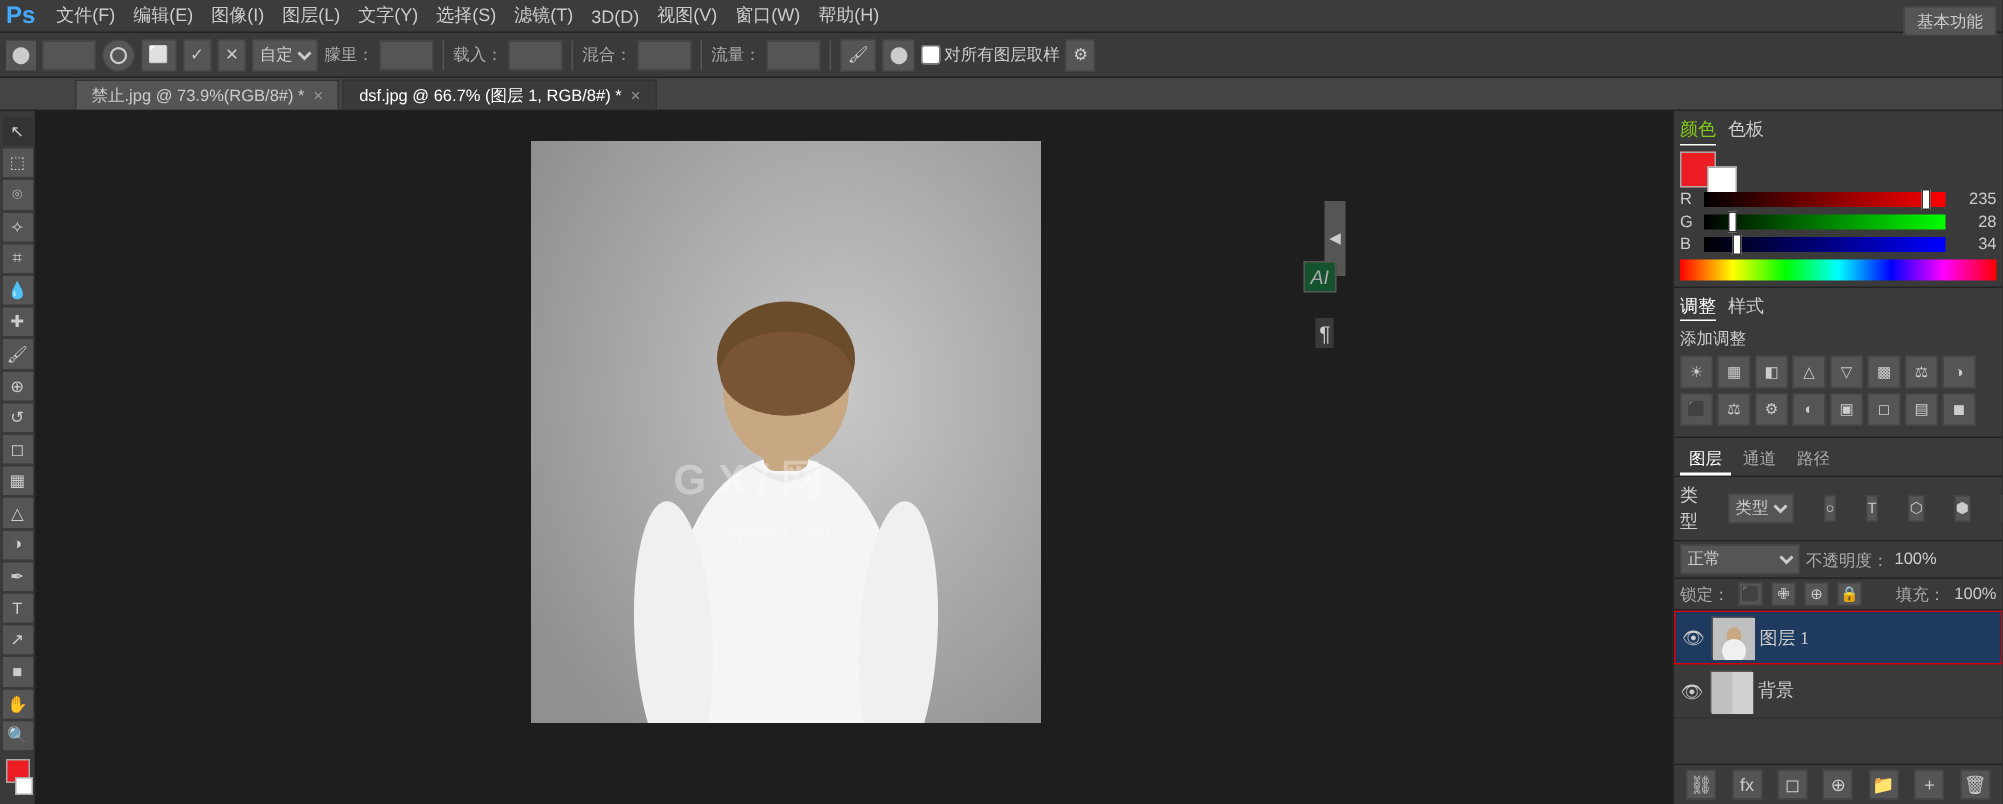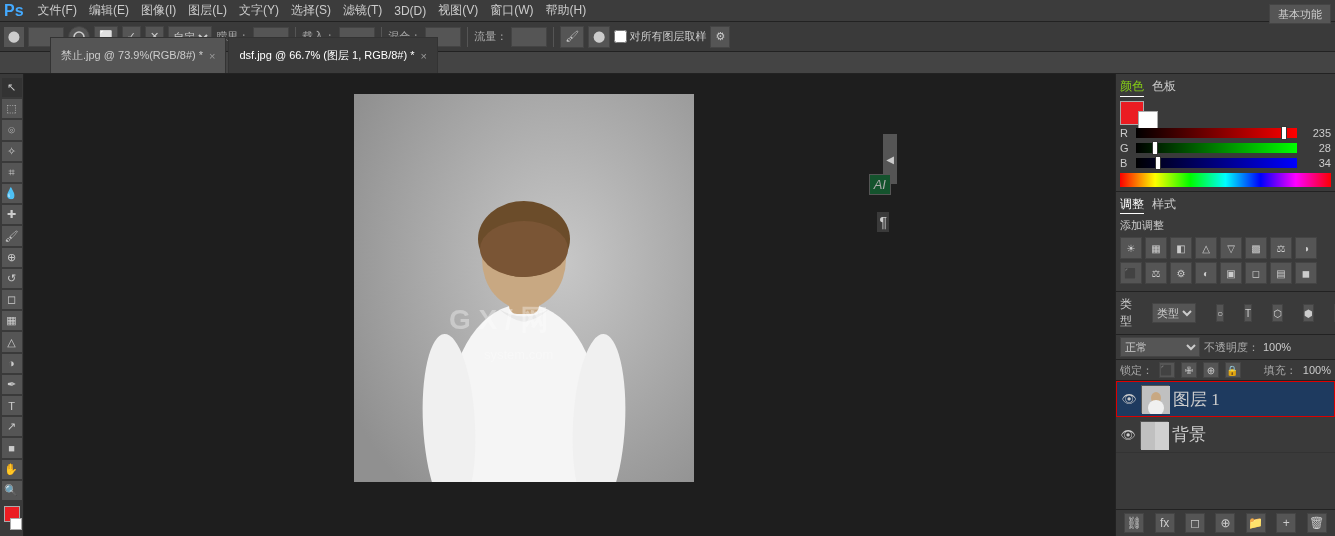--- a/index.html
+++ b/index.html
@@ -15,21 +15,21 @@
     #options-bar .opt-btn { background: #555; border: 1px solid #444; color: #ccc; padding: 1px 4px; font-size: 11px; cursor: pointer; height: 22px; }
     #options-bar .opt-input { background: #555; border: 1px solid #444; color: #ccc; width: 36px; height: 20px; font-size: 11px; text-align: center; }
     #options-bar .opt-select { background: #555; border: 1px solid #444; color: #ccc; height: 22px; font-size: 11px; }
     #options-bar .opt-label { color: #aaa; font-size: 11px; }
     #options-bar .separator { width: 1px; height: 20px; background: #555; margin: 0 2px; }
     #options-bar .opt-check { font-size: 11px; color: #ccc; display: flex; align-items: center; gap: 2px; }
     #options-bar .circle-btn { width: 22px; height: 22px; border-radius: 50%; background: #555; border: 1px solid #444; color: #ccc; font-size: 11px; cursor: pointer; display: flex; align-items: center; justify-content: center; }
 
     
     #tab-bar { height: 22px; background: #444; display: flex; align-items: flex-end; padding: 0 50px; border-bottom: 1px solid #222; }
-    .tab { height: 36px; padding: 0 10px; background: #555; color: #ccc; display: flex; align-items: center; font-size: 11px; cursor: pointer; border: 1px solid #333; border-bottom: none; margin-right: 2px; }
+    .tab { height: 20px; padding: 0 10px; background: #555; color: #ccc; display: flex; align-items: center; font-size: 11px; cursor: pointer; border: 1px solid #333; border-bottom: none; margin-right: 2px; }
     .tab.active { background: #3a3a3a; color: #fff; }
     .tab .close-tab { margin-left: 6px; color: #999; }
 
     
     #main { display: flex; height: calc(536px - 22px - 30px - 22px); }
 
     
     #left-toolbar { width: 24px; background: #3a3a3a; border-right: 1px solid #222; display: flex; flex-direction: column; align-items: center; padding-top: 4px; gap: 2px; }
     .tool-btn { width: 20px; height: 20px; background: #555; border: none; color: #ccc; font-size: 11px; cursor: pointer; display: flex; align-items: center; justify-content: center; }
     .tool-btn.active { background: #333; }
@@ -87,21 +87,21 @@
     .fill-label { font-size: 11px; color: #aaa; margin-left: auto; }
     .fill-val { font-size: 11px; color: #ccc; }
     #layers-list { flex: 1; overflow-y: auto; }
     .layer-item { display: flex; align-items: center; padding: 4px; height: 36px; gap: 4px; border-bottom: 1px solid #333; cursor: pointer; }
     .layer-item.selected { background: #1e3a5f; border: 1px solid #d00; }
     .layer-visibility { width: 16px; height: 16px; display: flex; align-items: center; justify-content: center; cursor: pointer; }
     .eye-icon { color: #ccc; font-size: 12px; }
     .layer-thumb { width: 28px; height: 28px; background: #888; border: 1px solid #555; }
     .layer-thumb-person { background: linear-gradient(135deg, #bbb, #999); }
     .layer-thumb-bg { background: linear-gradient(135deg, #ddd, #bbb); }
-    .layer-name { font-size: 17px; color: #ccc; flex: 1; font-family: Liberation Serif, serif; }
+    .layer-name { font-size: 12px; color: #ccc; flex: 1; font-family: Liberation Serif, serif; }
     #layers-bottom { display: flex; align-items: center; justify-content: space-around; padding: 3px; border-top: 1px solid #222; }
     .layer-bottom-btn { width: 20px; height: 20px; background: #555; border: 1px solid #444; display: flex; align-items: center; justify-content: center; font-size: 12px; color: #ccc; cursor: pointer; }
 
     
     #panel-collapse { position: absolute; right: 218px; top: 60px; width: 14px; background: #555; height: 50px; display: flex; align-items: center; justify-content: center; cursor: pointer; color: #ccc; font-size: 10px; }
 
     
     #ai-banner { position: absolute; right: 224px; top: 100px; background: #14532d; border: 1px solid #555; padding: 2px 4px; font-size: 12px; color: #aaa; }
 
     
@@ -307,20 +307,25 @@
         <div class="adjust-icon">⚙</div>
         <div class="adjust-icon">◐</div>
         <div class="adjust-icon">▣</div>
         <div class="adjust-icon">◻</div>
         <div class="adjust-icon">▤</div>
         <div class="adjust-icon">◼</div>
       </div>
     </div>
 
     <div id="layers-panel">
+      <div id="layers-tabs">
+        <span class="layer-tab active">图层</span>
+        <span class="layer-tab">通道</span>
+        <span class="layer-tab">路径</span>
+      </div>
       <div id="layer-options">
         <span>类型</span>
         <select class="layer-opt-select">
           <option>类型</option>
         </select>
         <div class="layer-icon-btn">○</div>
         <div class="layer-icon-btn">T</div>
         <div class="layer-icon-btn">⬡</div>
         <div class="layer-icon-btn">⬢</div>
         <div class="layer-icon-btn">⊞</div>

